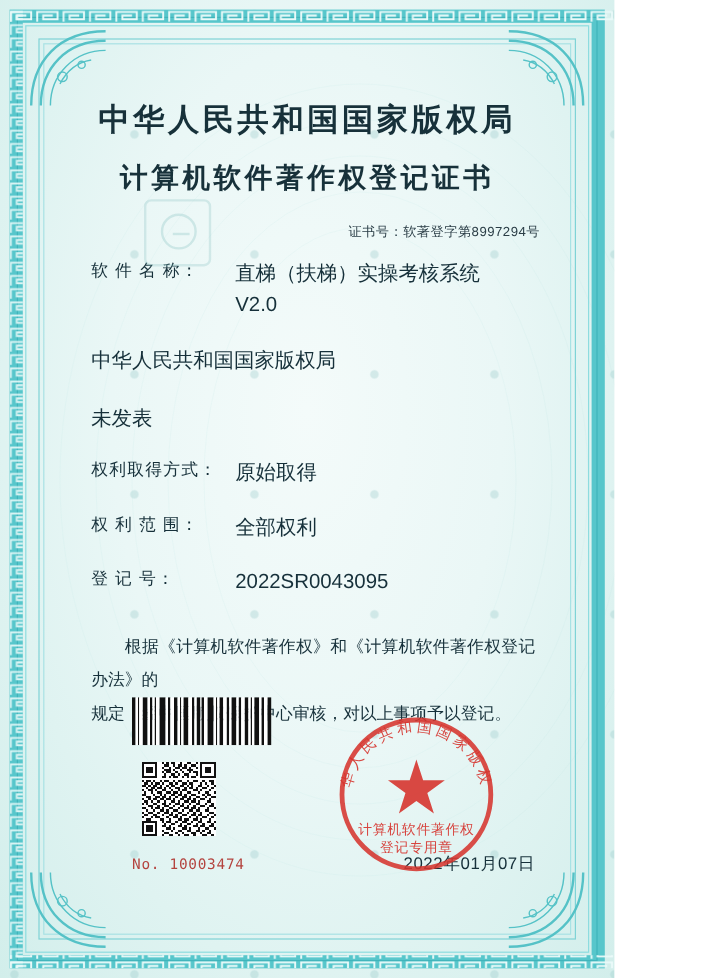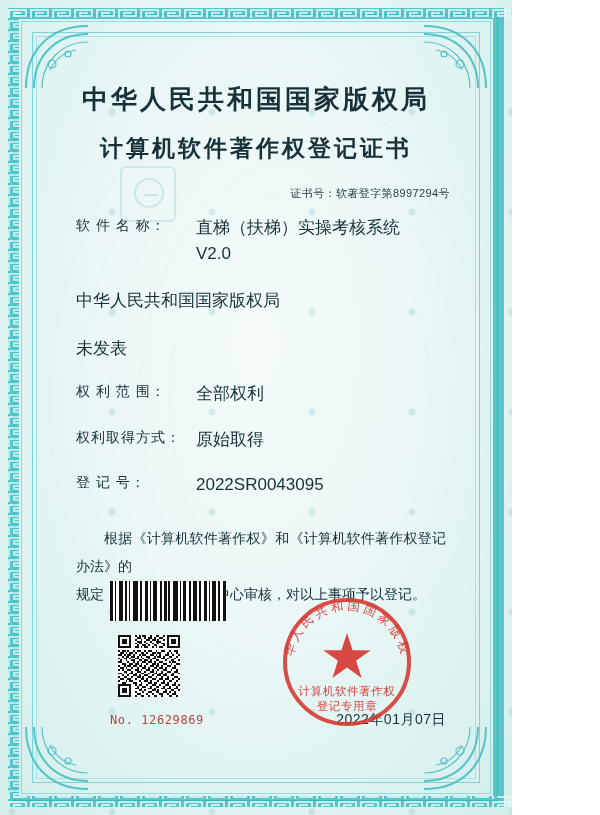--- a/index.html
+++ b/index.html
@@ -330,26 +330,26 @@
         <div class="field-value">直梯（扶梯）实操考核系统
 V2.0</div>
       </div>
       <div class="field-row">
         <div class="field-value">中华人民共和国国家版权局</div>
       </div>
       <div class="field-row tight">
         <div class="field-value">未发表</div>
       </div>
       <div class="field-row tight">
+        <div class="field-label">权利取得方式：</div>
+        <div class="field-value">原始取得</div>
+      </div>
+      <div class="field-row tight">
         <div class="field-label">权 利 范 围：</div>
         <div class="field-value">全部权利</div>
-      </div>
-      <div class="field-row tight">
-        <div class="field-label">权利取得方式：</div>
-        <div class="field-value">原始取得</div>
       </div>
       <div class="field-row tight">
         <div class="field-label">登 记 号：</div>
         <div class="field-value">2022SR0043095</div>
       </div>
     </div>
 
     <div class="statement">
       <p class="indent">根据《计算机软件著作权》和《计算机软件著作权登记办法》的</p>
       <p>规定，经中国版权保护中心审核，对以上事项予以登记。</p>
@@ -447,21 +447,21 @@
           <path d="M9 26h1v1h-1zM11 26h2v1h-2zM15 26h1v1h-1zM18 26h2v1h-2zM22 26h1v1h-1zM25 26h2v1h-2zM29 26h2v1h-2zM32 26h1v1h-1z"></path>
           <path d="M10 27h1v1h-1zM13 27h2v1h-2zM17 27h1v1h-1zM20 27h2v1h-2zM24 27h1v1h-1zM27 27h1v1h-1zM31 27h1v1h-1z"></path>
           <path d="M9 28h2v1h-2zM12 28h1v1h-1zM16 28h2v1h-2zM19 28h1v1h-1zM23 28h2v1h-2zM26 28h2v1h-2zM30 28h2v1h-2z"></path>
           <path d="M11 29h2v1h-2zM14 29h1v1h-1zM18 29h2v1h-2zM21 29h1v1h-1zM25 29h1v1h-1zM28 29h2v1h-2zM32 29h1v1h-1z"></path>
           <path d="M9 30h1v1h-1zM13 30h1v1h-1zM16 30h2v1h-2zM20 30h2v1h-2zM24 30h2v1h-2zM27 30h1v1h-1zM30 30h1v1h-1z"></path>
           <path d="M10 31h2v1h-2zM15 31h1v1h-1zM18 31h1v1h-1zM22 31h2v1h-2zM26 31h1v1h-1zM29 31h2v1h-2z"></path>
           <path d="M9 32h1v1h-1zM12 32h2v1h-2zM16 32h1v1h-1zM19 32h2v1h-2zM23 32h1v1h-1zM27 32h2v1h-2zM31 32h1v1h-1z"></path>
         </g>
       </svg>
 
-      <div class="doc-no">No. 12629869</div>
+      <div class="doc-no">No. 10003474</div>
       <div class="issue-date">2022年01月07日</div>
 
       <div class="seal">
         <svg width="150" height="150" viewBox="0 0 150 150">
           <defs>
             <path id="sealArc" d="M 20,78 A 55,55 0 0 1 130,78"></path>
           </defs>
           <circle cx="75" cy="75" r="62" fill="none" stroke="#d6352f" stroke-width="4" opacity="0.88"></circle>
           <g opacity="0.9">
             <text font-family="DejaVu Serif, serif" font-size="12.5" fill="#d6352f" letter-spacing="3.2">

